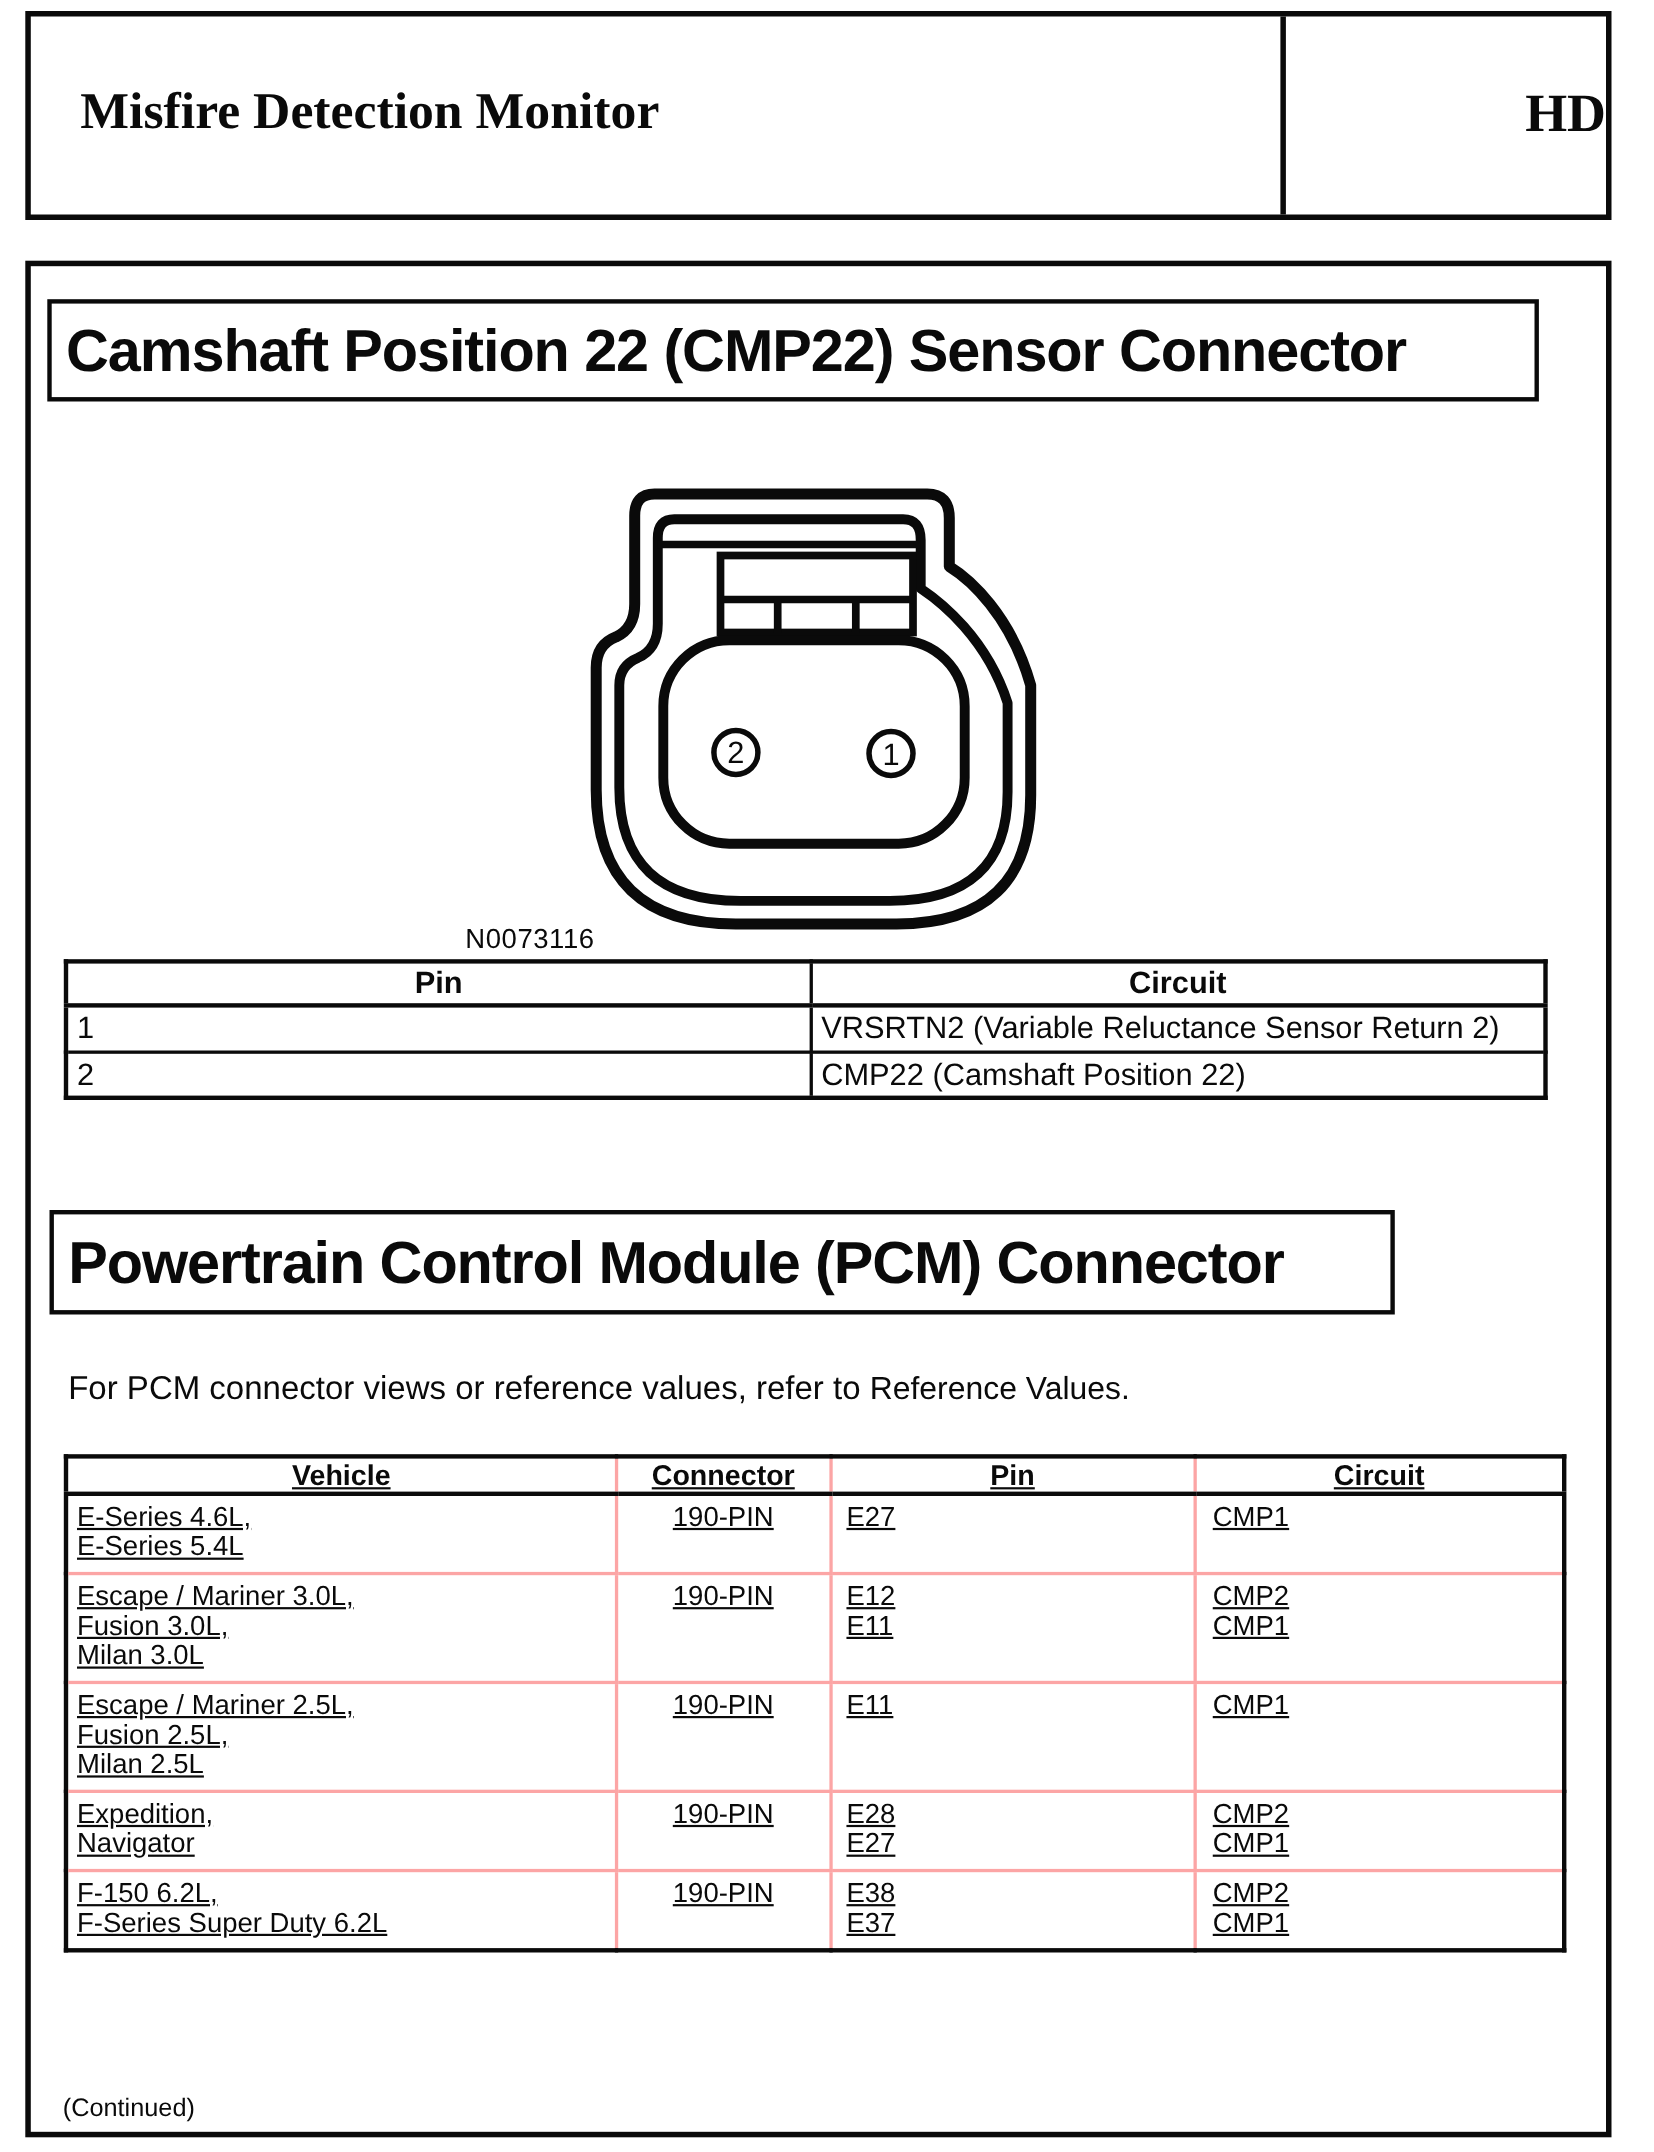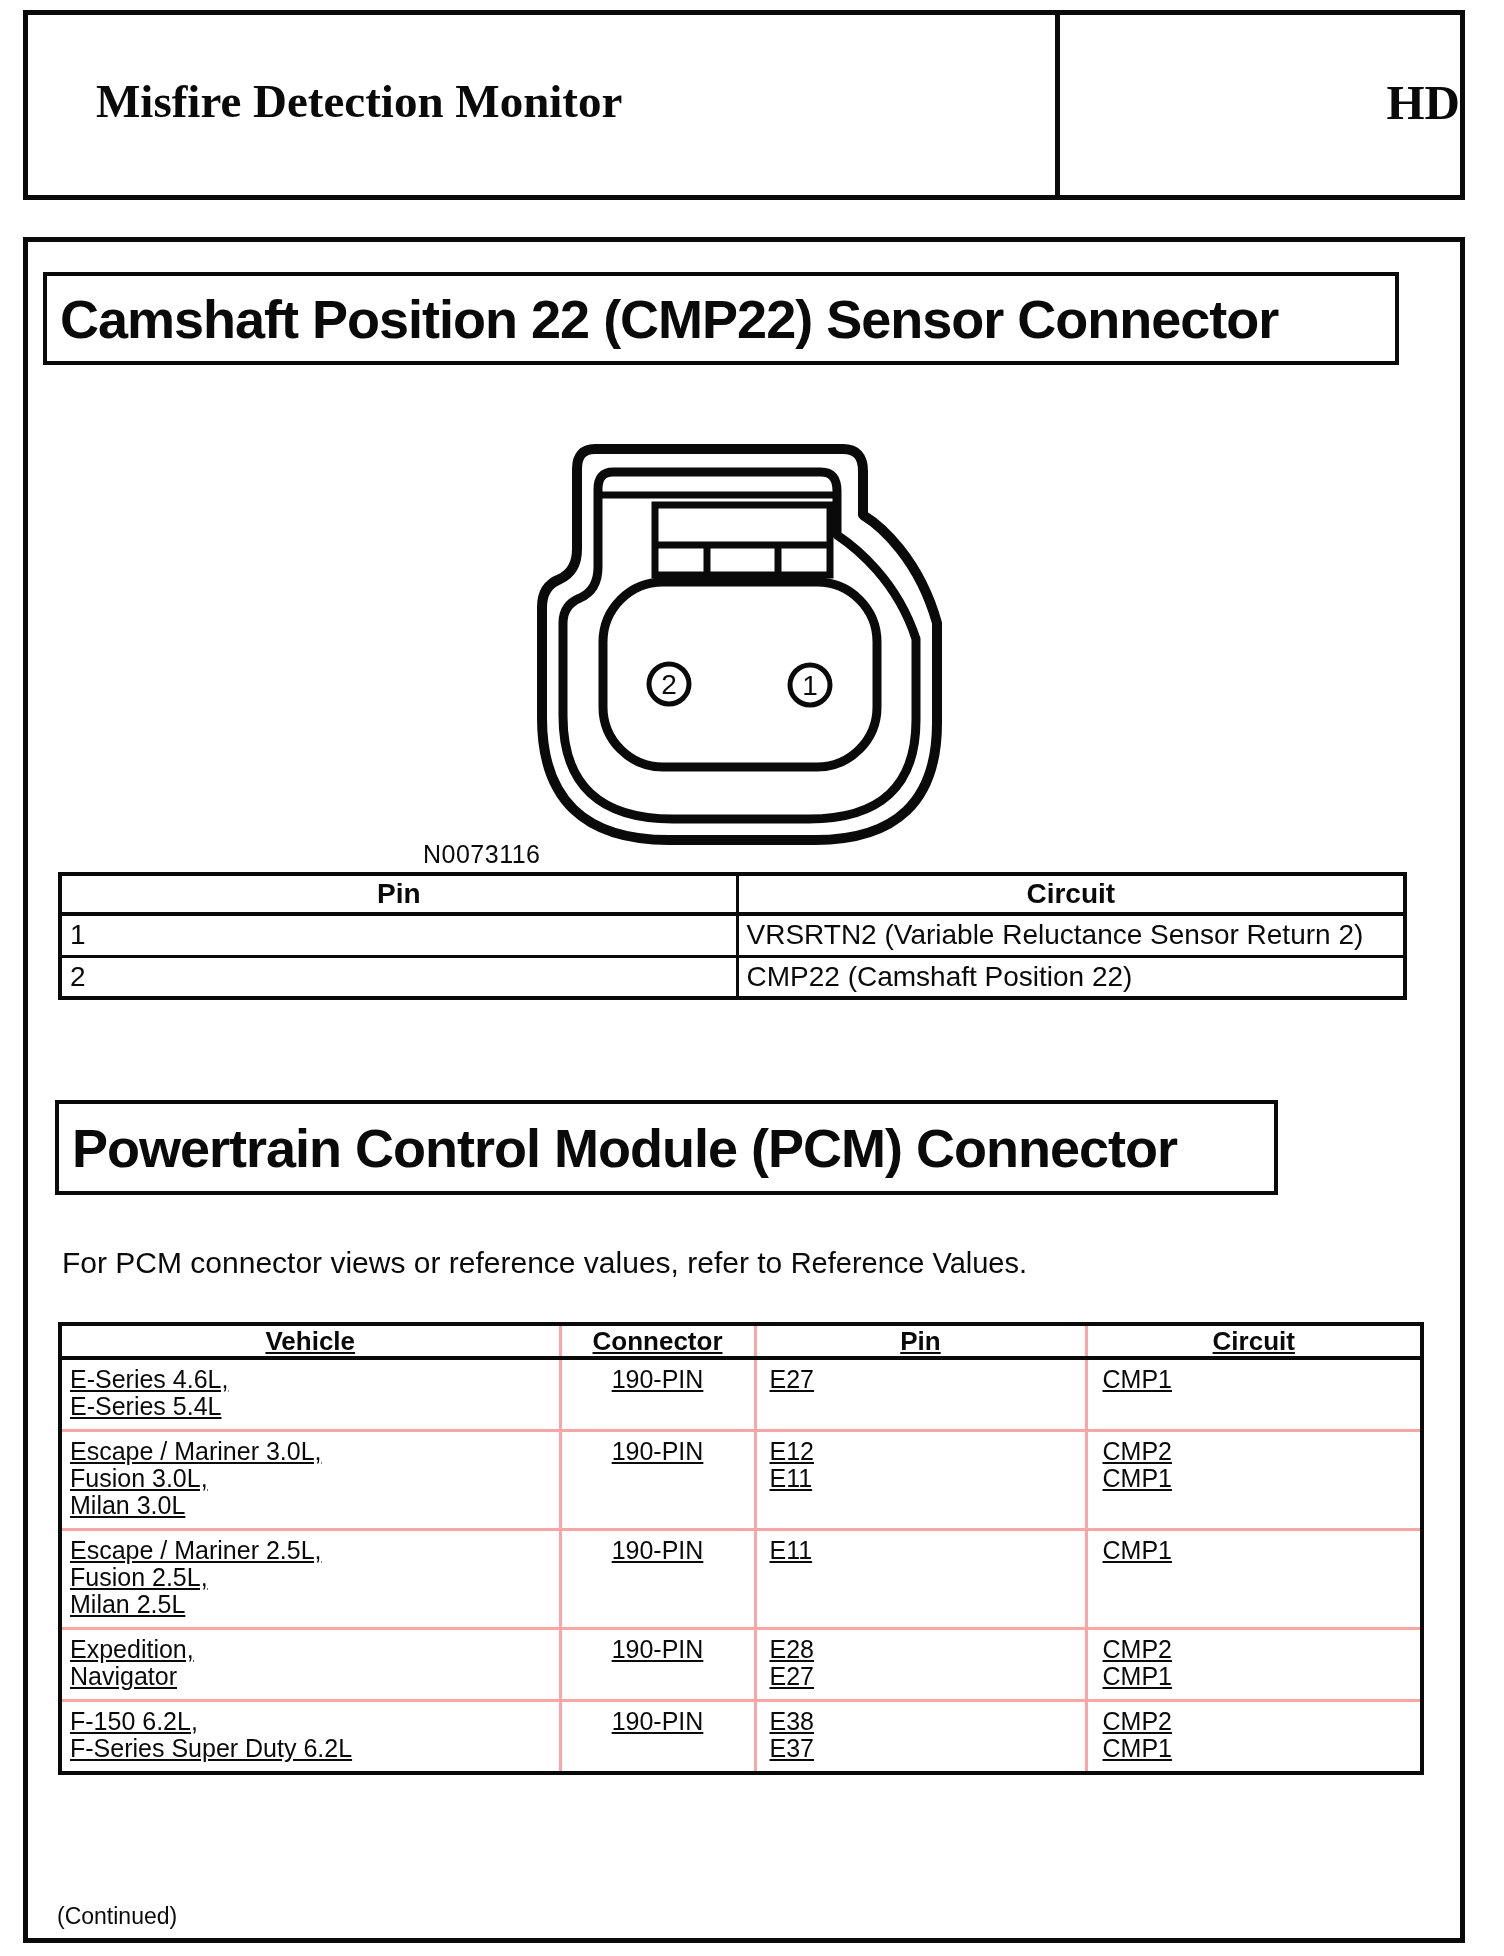--- a/index.html
+++ b/index.html
@@ -7,22 +7,22 @@
     position:relative; width:1504px; height:1956px; background:#fff;
     color:#0a0a0a; font-family:"Liberation Sans", sans-serif; overflow:hidden;
   }
 
   
   .hdr-box {
     position:absolute; left:23px; top:10px; width:1442px; height:190px;
     border:5px solid #0a0a0a; box-sizing:border-box; display:flex;
   }
   .hdr-left {
-    width:1032px; border-right:5px solid #0a0a0a; box-sizing:border-box;
-    display:flex; align-items:center; padding-left:68px;
+    width:1141px; border-right:5px solid #0a0a0a; box-sizing:border-box;
+    display:flex; align-items:center; padding-left:45px;
   }
   .hdr-left span {
     font-family:"Liberation Serif", serif; font-weight:bold; font-size:47px;
     letter-spacing:0px; padding-bottom:8px;
   }
   .hdr-right {
     flex:1; display:flex; align-items:center; justify-content:flex-end;
     font-family:"Liberation Serif", serif; font-weight:bold; font-size:49px;
     padding-bottom:6px;
   }
@@ -33,21 +33,21 @@
     border:5px solid #0a0a0a; box-sizing:border-box; pointer-events:none;
   }
 
   
   .title-box {
     position:absolute; border:4px solid #0a0a0a; box-sizing:border-box;
     display:flex; align-items:center; padding-left:13px;
     font-weight:bold; font-size:54px; letter-spacing:-1px; white-space:nowrap;
   }
   .t1 { left:43px; top:272px;  width:1356px; height:93px;align-items:center; }
-  .t2 { left:55px; top:1100px; width:1223px; height:95px; }
+  .t2 { left:45px; top:1100px; width:1223px; height:95px; }
 
   
   .fig-svg { position:absolute; left:525px; top:437px; }
   .fig-caption { position:absolute; left:423px; top:840px; font-size:25px; letter-spacing:0.5px; }
 
   
   table { border-collapse:collapse; table-layout:fixed; }
   .pin-table {
     position:absolute; left:58px; top:872px; width:1345px;
     border:4px solid #0a0a0a; font-size:28px;

